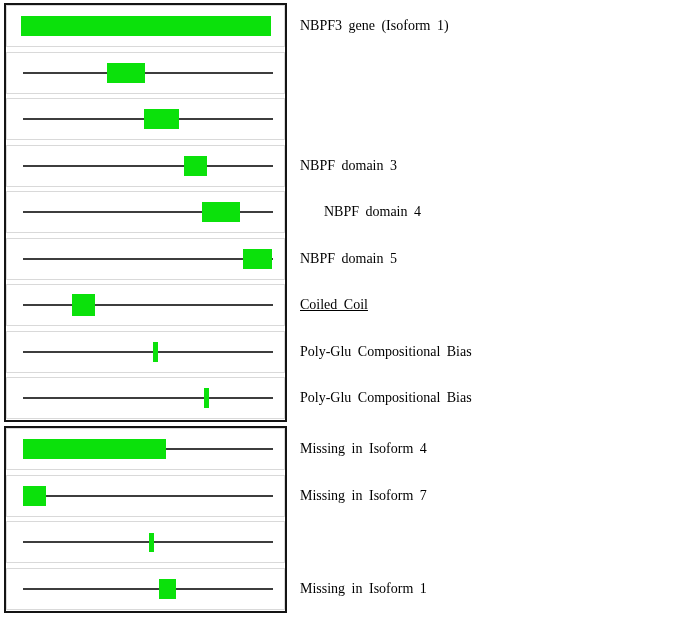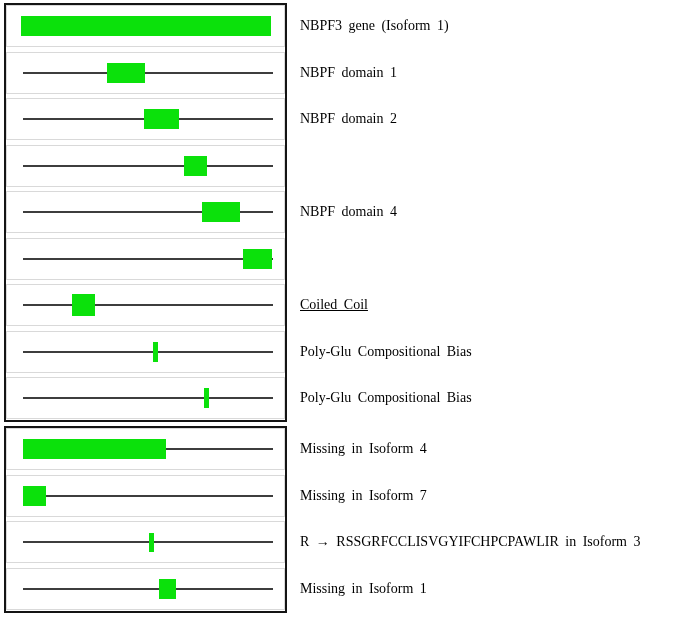--- a/index.html
+++ b/index.html
@@ -83,24 +83,23 @@
         <div class="seq-line" style="background: rgb(61, 61, 61);"></div>
         <div class="feat" style="left: 142px; width: 5px; height: 19px; top: 10.5px; background: rgb(11, 225, 11);"></div>
       </div>
       <div class="frow" style="top: 139.5px;">
         <div class="seq-line" style="background: rgb(61, 61, 61);"></div>
         <div class="feat" style="left: 152px; width: 17px; height: 20px; top: 10px; background: rgb(11, 225, 11);"></div>
       </div>
     </div>
   <div id="labels">
       <div class="flabel" style="top: 17px;">NBPF3 gene (Isoform 1)</div>
-      <div class="flabel" style="top: 63.5px;">NBPF domain 1</div>
-      <div class="flabel" style="top: 110px;">NBPF domain 2</div>
-      <div class="flabel" style="top: 203px;">NBPF domain 4</div>
+      <div class="flabel" style="top: 156.5px;">NBPF domain 3</div>
+      <div class="flabel" style="top: 203px; margin-left: 24px;">NBPF domain 4</div>
+      <div class="flabel" style="top: 249.5px;">NBPF domain 5</div>
       <div class="flabel" style="top: 296px; text-decoration: underline;">Coiled Coil</div>
       <div class="flabel" style="top: 342.5px;">Poly-Glu Compositional Bias</div>
       <div class="flabel" style="top: 389px;">Poly-Glu Compositional Bias</div>
       <div class="flabel" style="top: 440px;">Missing in Isoform 4</div>
       <div class="flabel" style="top: 486.5px;">Missing in Isoform 7</div>
-      <div class="flabel" style="top: 533px;">R → RSSGRFCCLISVGYIFCHPCPAWLIR in Isoform 3</div>
       <div class="flabel" style="top: 579.5px;">Missing in Isoform 1</div>
     </div>
 </div>
 
 </body></html>

